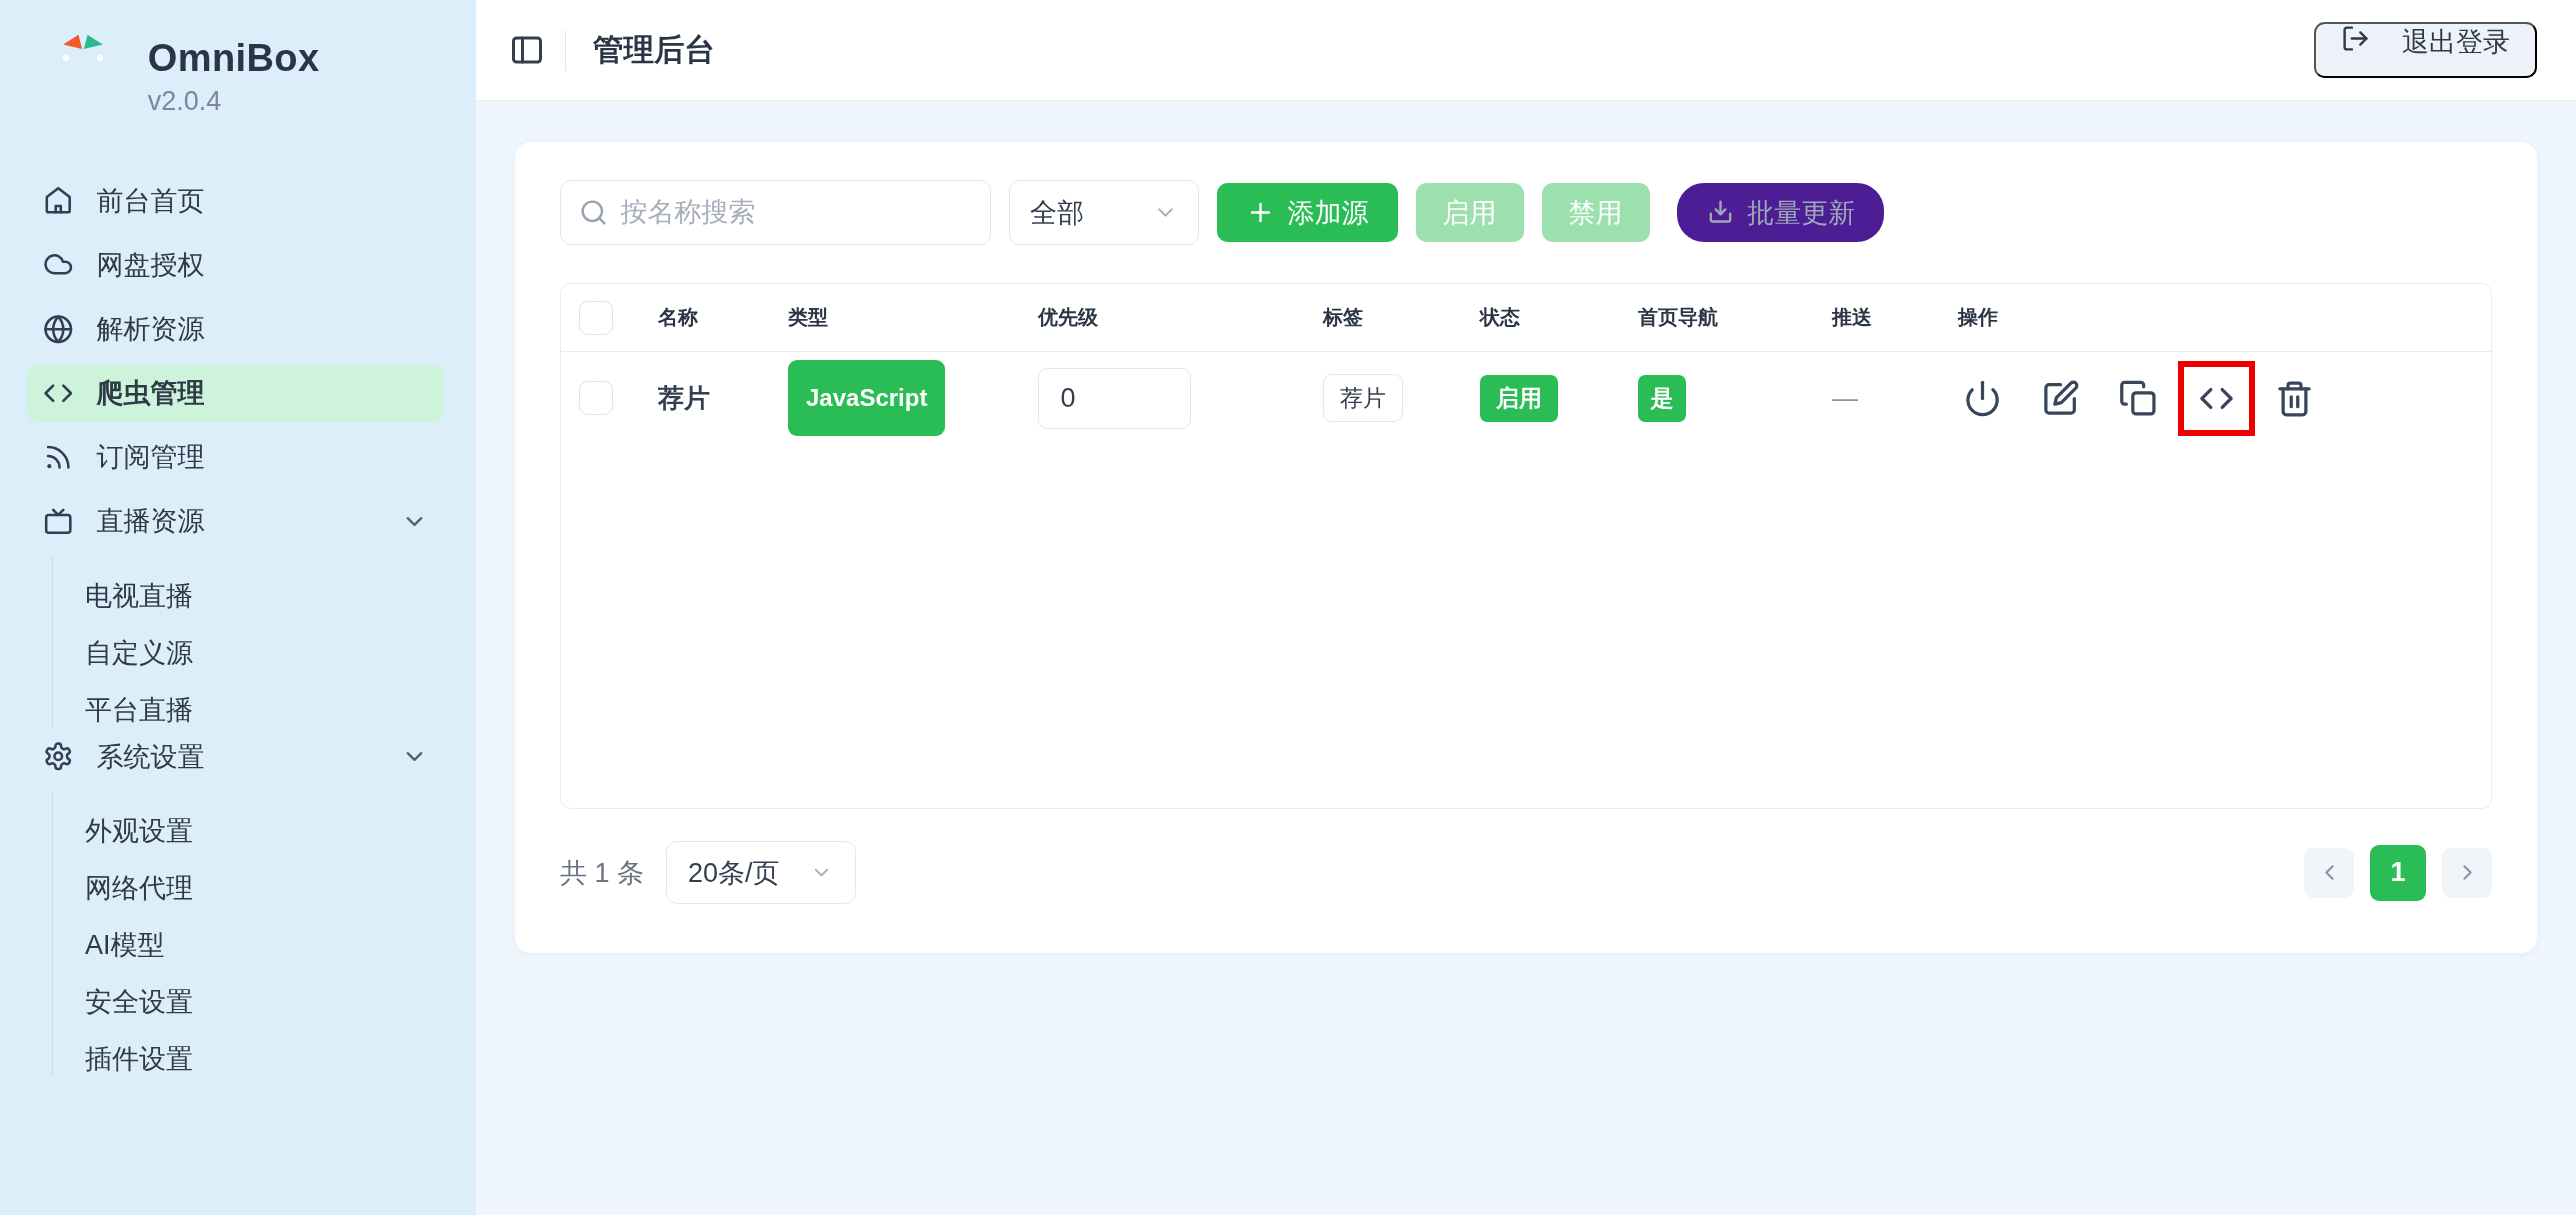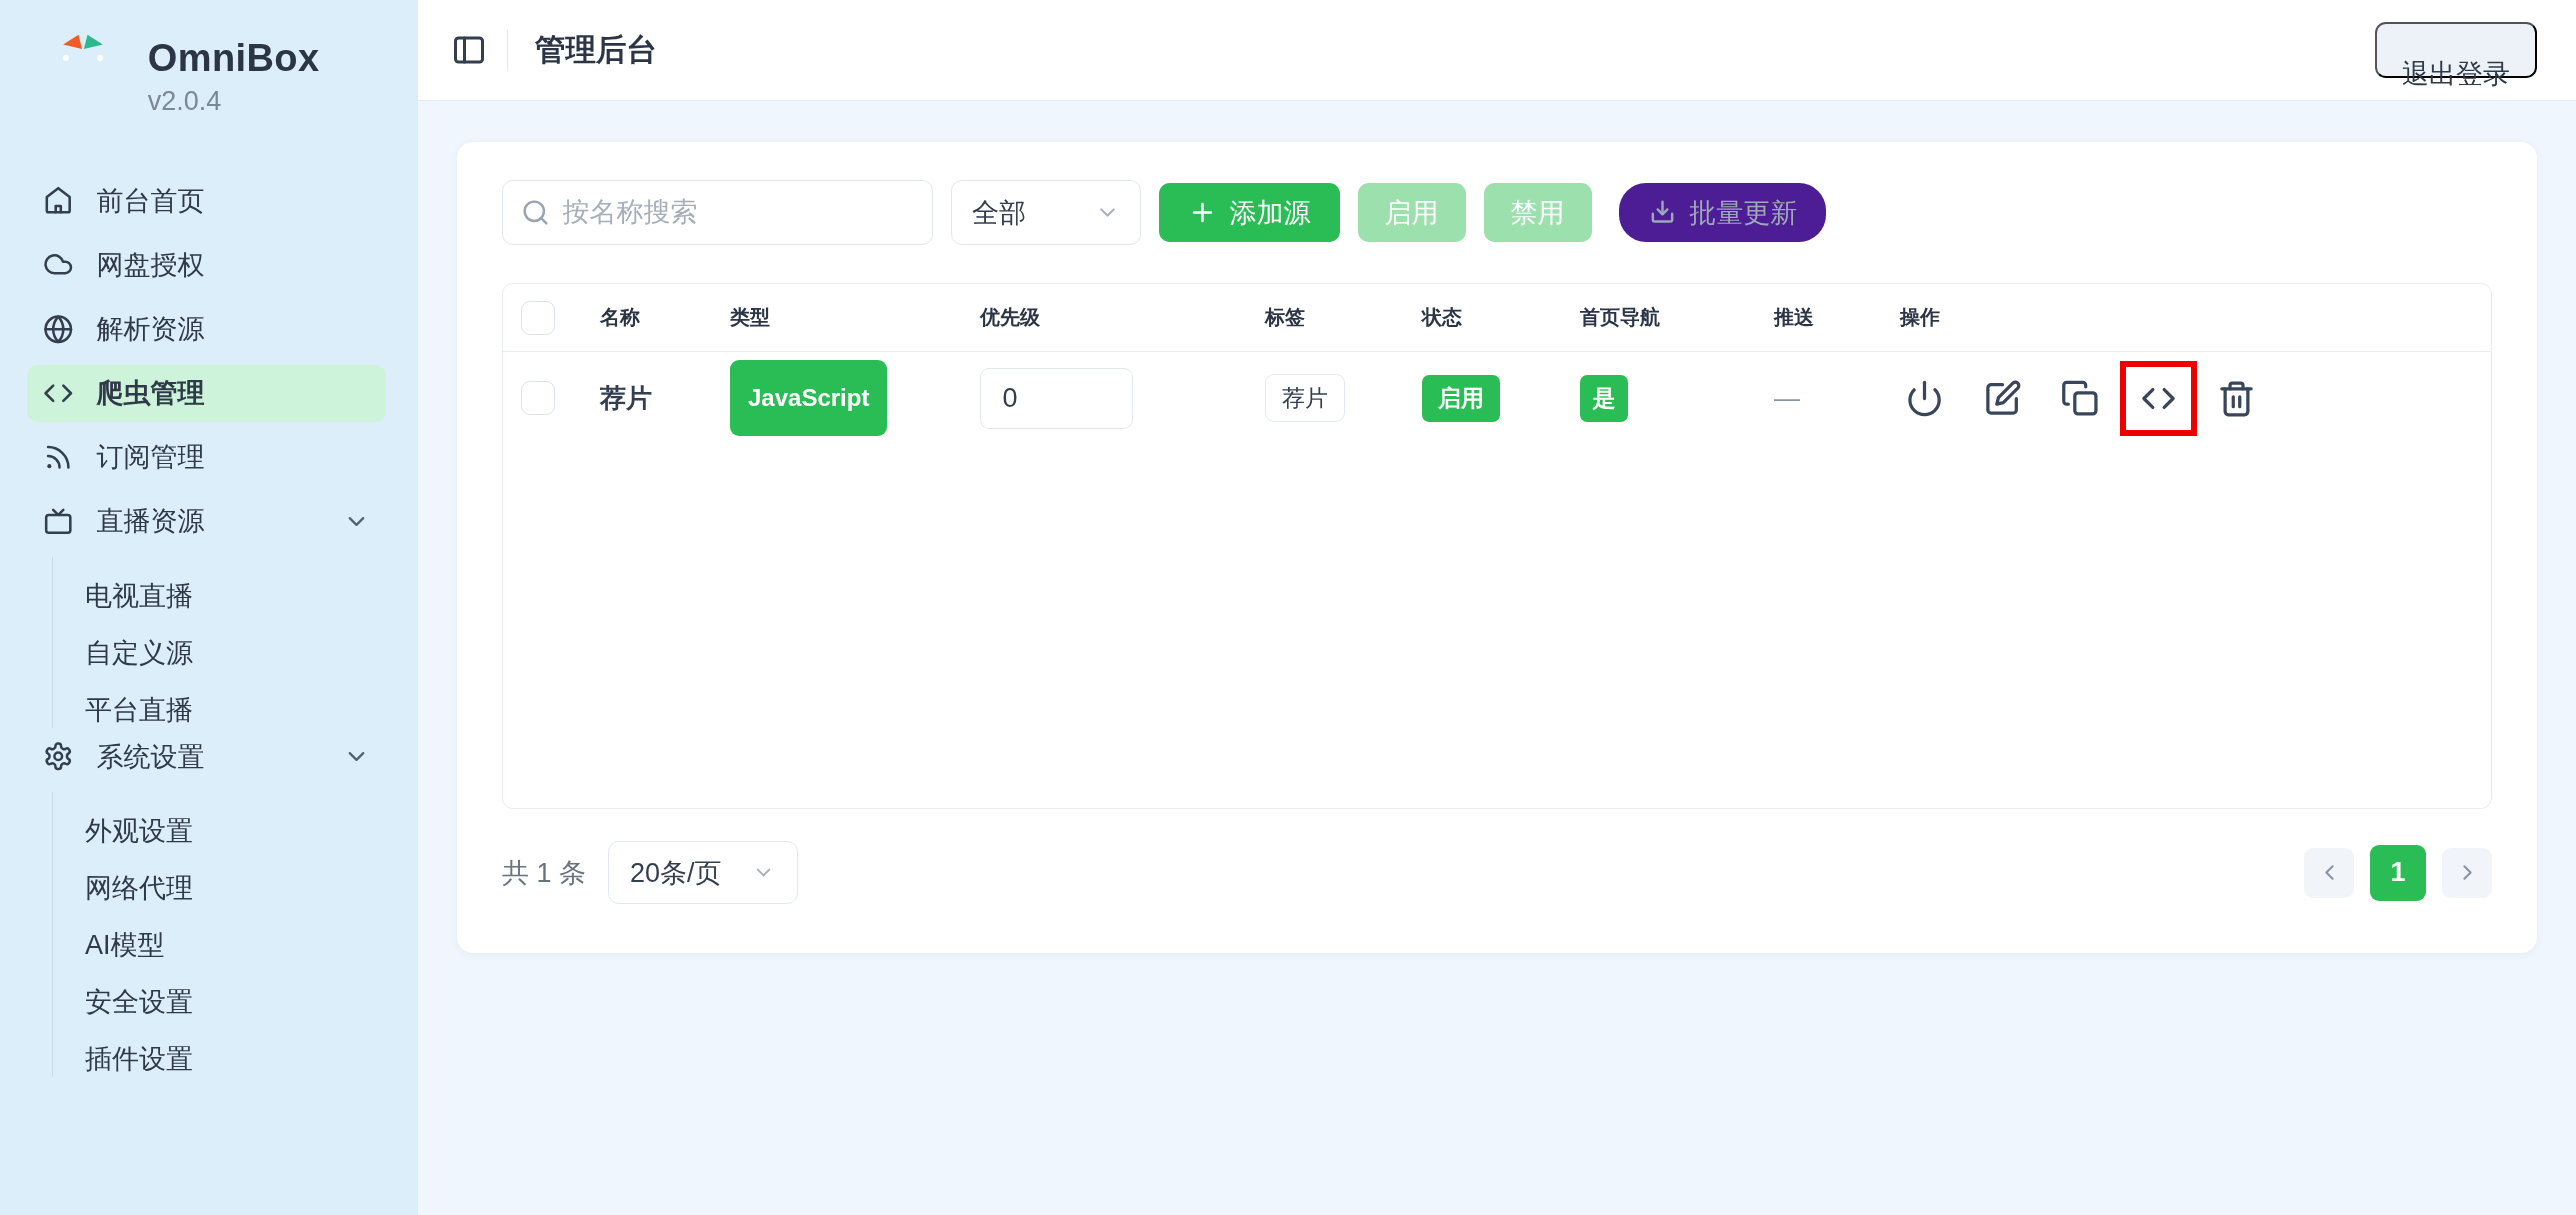--- a/index.html
+++ b/index.html
@@ -5,21 +5,21 @@
   * { margin:0; padding:0; box-sizing:border-box; }
   html,body { width:2576px; height:1215px; overflow:hidden; }
   body {
     font-family:"Liberation Sans","DejaVu Sans",sans-serif;
     font-size:27px; color:#333e4f; background:#f0f6fd; display:flex;
   }
   svg { display:block; }
   .ic { stroke:currentColor; fill:none; stroke-width:2; stroke-linecap:round; stroke-linejoin:round; }
 
   
-  .sidebar { width:418px; height:100%; background:#ddeefb; flex:0 0 auto; padding:32px 32px 0 27px; }
+  .sidebar { width:476px; height:100%; background:#ddeefb; flex:0 0 auto; padding:32px 32px 0 27px; }
   .logo-row { display:flex; align-items:center; gap:20px; padding-left:10.8px; }
   .logo-mark { width:90px; height:90px; }
   .logo-name { font-size:38px; font-weight:700; color:#2b3545; letter-spacing:0.4px; }
   .logo-ver { font-size:27px; color:#7c8798; margin-top:5.4px; }
   .nav { margin-top:50px; }
   .nav-item { height:57px; margin-bottom:7.2px; border-radius:10.8px; display:flex; align-items:center;
               gap:23px; padding:0 16px; color:#2f3948; cursor:pointer; }
   .nav-item .nicon { width:30.5px; height:30.5px; flex:0 0 auto; color:#333e4f; }
   .nav-item.active { background:#cdf4da; font-weight:700; }
   .nav-item .chev { margin-left:auto; width:27px; height:27px; color:#55606f; }
@@ -28,21 +28,21 @@
 
   
   .main { flex:1; display:flex; flex-direction:column; height:100%; }
   .topbar { height:101px; background:#fff; border-bottom:0.9px solid #e7ecf2;
             display:flex; align-items:center; padding:0 39px 0 33px; flex:0 0 auto; }
   .toggle-btn { width:36px; height:36px; color:#333e4f; cursor:pointer; }
   .topbar-divider { width:0.9px; height:41px; background:#e3e8ee; margin:0 27px 0 20px; }
   .page-title { font-size:30.5px; font-weight:700; color:#2b3545; }
   .logout-btn { margin-left:auto; height:56px; background:#edf2f9; border-radius:10.8px;
                 display:flex; align-items:flex-start; gap:32px; padding:0 25px; font-size:27px;
-                color:#2f3948; cursor:pointer;flex-direction:column; }
+                color:#2f3948; cursor:pointer; }
   .logout-btn .licon { width:29px; height:29px; }
 
   .content { flex:1; background:#f0f6fd; padding:41px 39px; }
   .card { background:#fff; border-radius:16px; height:811px; padding:38px 45px;
           box-shadow:0 1.8px 9px rgba(40,60,90,.05); }
 
   
   .toolbar { display:flex; align-items:center; gap:18px; }
   .search-box { width:431px; height:65px; border:1.8px solid #e3e8ef; border-radius:10.8px;
                 display:flex; align-items:center; padding:0 18px; gap:12.6px; background:#fff; }

